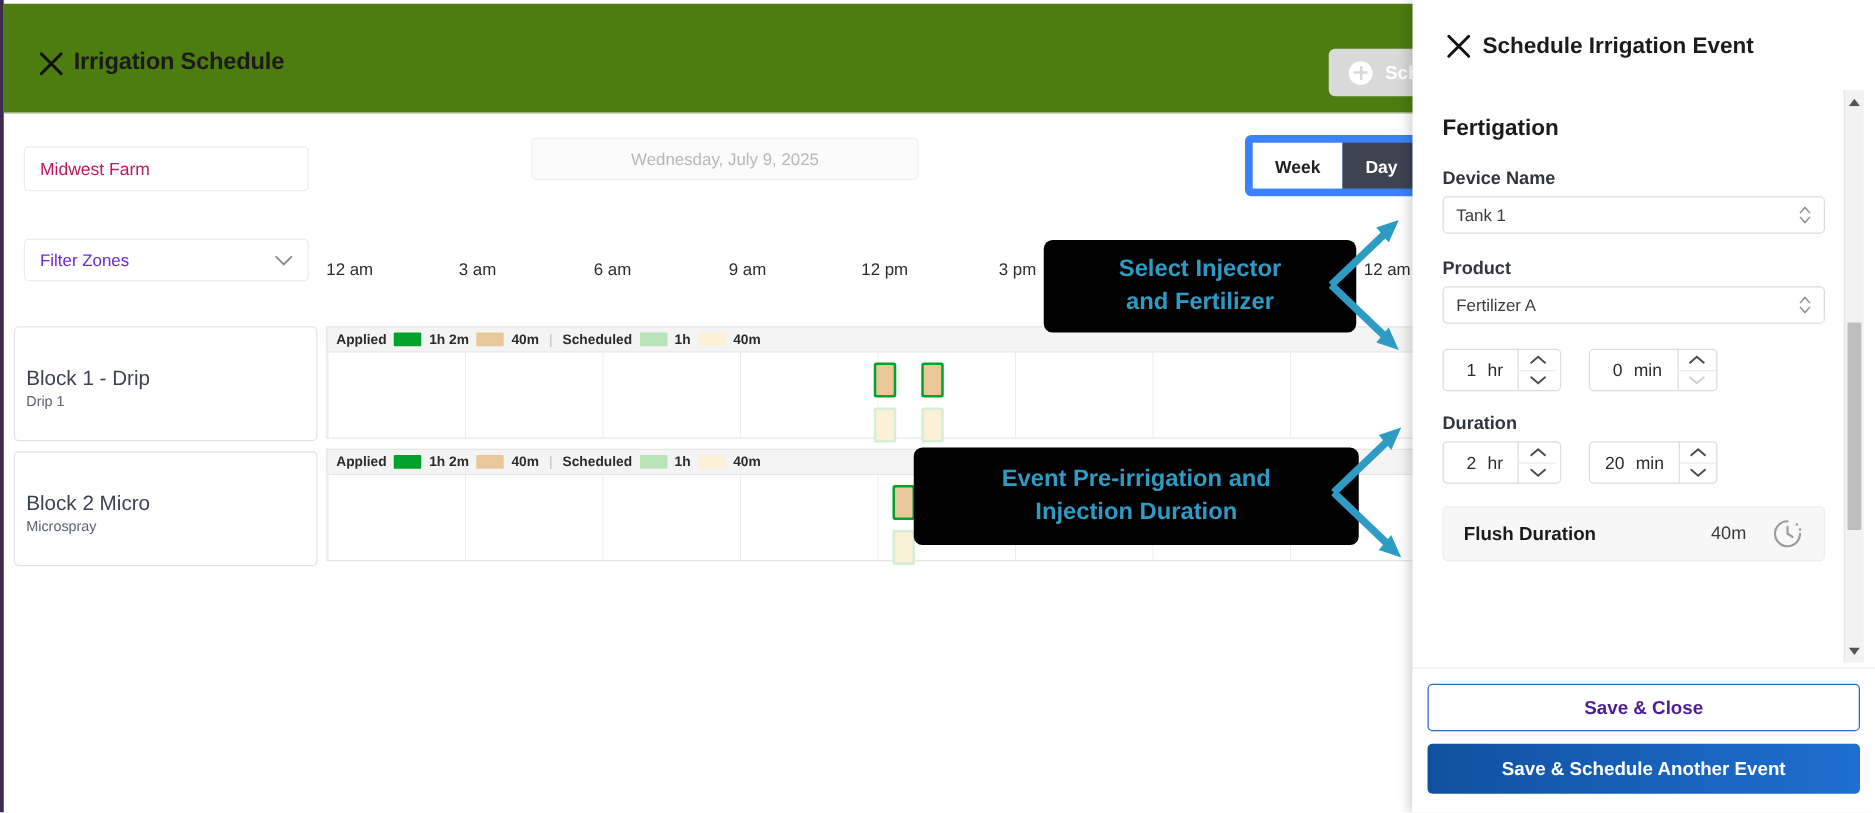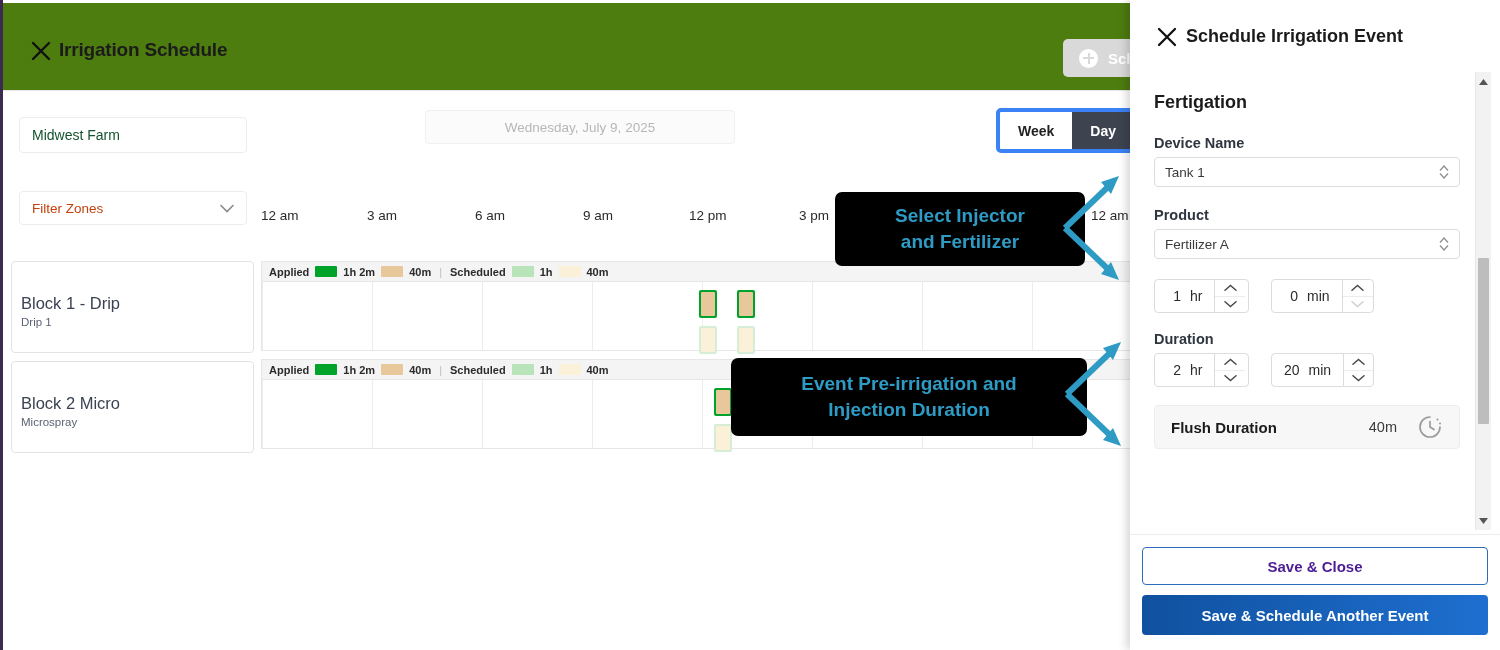--- a/index.html
+++ b/index.html
@@ -24,36 +24,36 @@
      display:flex;align-items:center;gap:10px;padding:0 16px;box-sizing:border-box;
      white-space:nowrap;overflow:hidden;}
   .plus-circle{width:19px;height:19px;border-radius:50%;background:#fff;position:relative;flex:0 0 auto;}
   .plus-circle:before,.plus-circle:after{content:"";position:absolute;background:#d9d9d9;}
   .plus-circle:before{left:4px;top:8.5px;width:11px;height:2px;}
   .plus-circle:after{top:4px;left:8.5px;height:11px;width:2px;}
 
   .farm-input{position:absolute;left:16px;top:117px;width:228px;height:36px;
      border:1px solid #ececec;border-radius:4px;background:#fff;
      display:flex;align-items:center;padding:0 12px;box-sizing:border-box;
-     font-size:14px;color:#14532d;}
+     font-size:14px;color:#be185d;}
   .date-input{position:absolute;left:422px;top:110px;width:310px;height:34px;
      border:1px solid #f0f0f0;border-radius:4px;background:#fbfbfb;
      display:flex;align-items:center;justify-content:center;box-sizing:border-box;
      font-size:13.5px;color:#b7b7b7;}
   .toggle{position:absolute;left:993px;top:108px;height:37px;display:flex;
-     border:4px solid #3b82f6;border-radius:5px;overflow:hidden;background:#3b82f6;}
+     border:6px solid #3b82f6;border-radius:5px;overflow:hidden;background:#3b82f6;}
   .toggle>div{display:flex;align-items:center;justify-content:center;
      font-size:14px;font-weight:bold;padding:0 18px;cursor:pointer;}
   .toggle .on{background:#3d4450;color:#fff;}
   .toggle .off{background:#fff;color:#222;}
 
   .zone-filter{position:absolute;left:16px;top:191px;width:228px;height:34px;
      border:1px solid #ececec;border-radius:4px;background:#fff;
      display:flex;align-items:center;padding:0 12px;box-sizing:border-box;
-     font-size:13.5px;color:#c2410c;justify-content:space-between;}
+     font-size:13.5px;color:#6d28d9;justify-content:space-between;}
   .chev{width:14px;height:9px;}
 
   .hours{position:absolute;left:258px;top:208px;width:880px;height:20px;}
   .hours span{position:absolute;top:0;font-size:13.5px;color:#2b2b2b;white-space:nowrap;}
 
   .zone-col{position:absolute;left:8px;top:261px;width:243px;}
   .zone-card{height:92px;border:1px solid #e3e3e3;border-radius:4px;background:#fff;
      box-sizing:border-box;position:relative;margin-bottom:8px;}
   .zone-card .zname{position:absolute;left:9px;top:32px;font-size:16.5px;color:#3b4252;}
   .zone-card .zsub{position:absolute;left:9px;top:54px;font-size:11.5px;color:#5a6274;}

